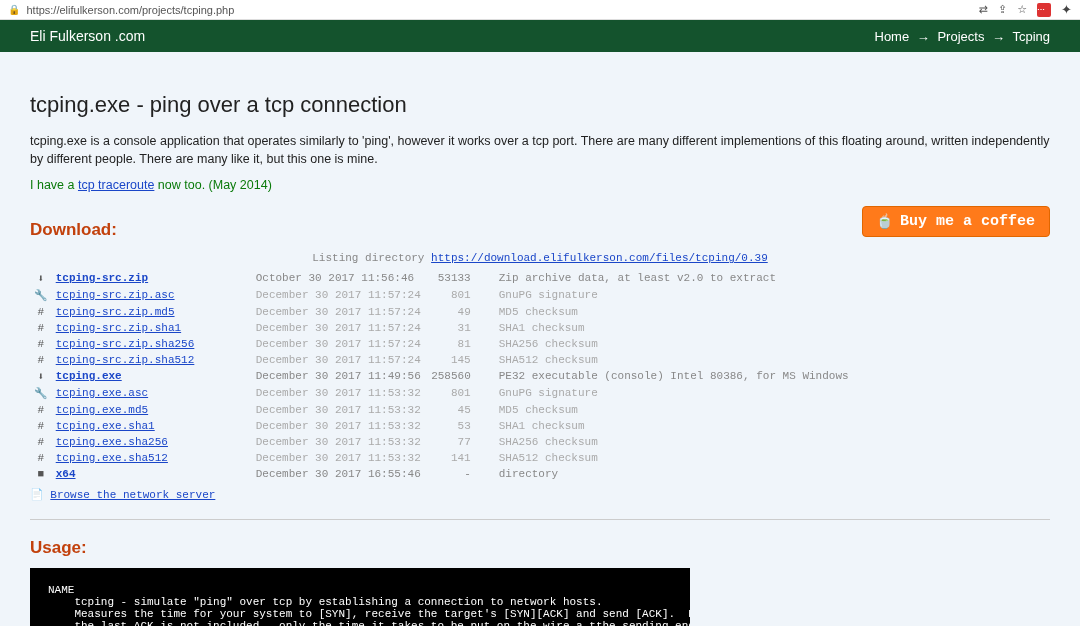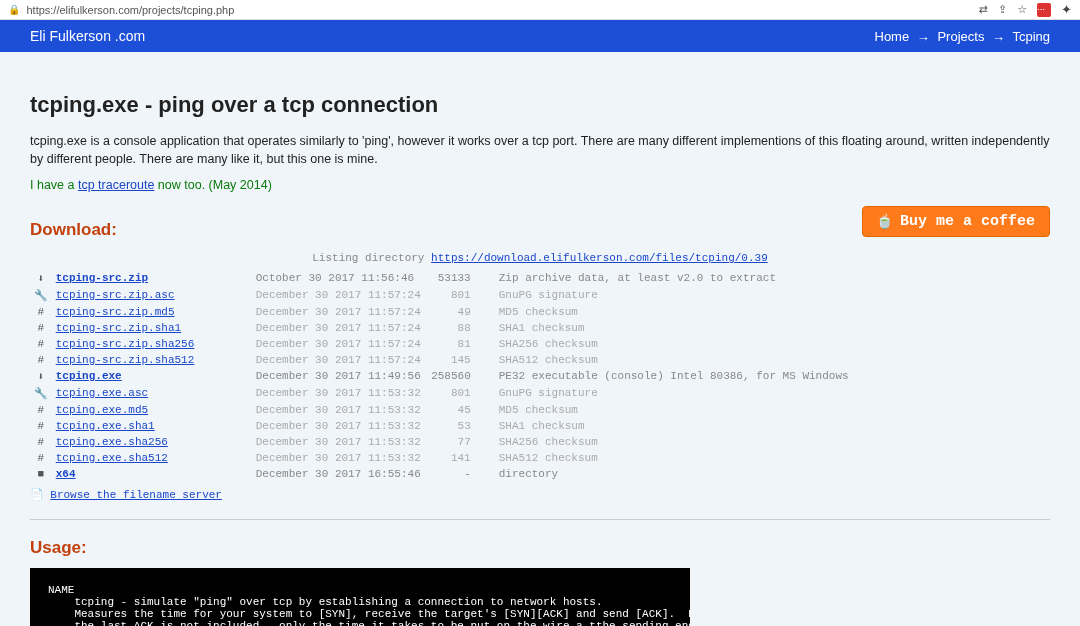--- a/index.html
+++ b/index.html
@@ -9,29 +9,29 @@
   
   .chrome-bar { height: 20px; background: #fff; border-bottom: 1px solid #ddd; display: flex; align-items: center; padding: 0 8px; font-size: 11px; color: #555; }
   .chrome-bar .lock { margin-right: 6px; font-size: 10px; }
   .chrome-bar .url { flex: 1; }
   .chrome-bar .ext-icons { display: flex; gap: 10px; align-items: center; }
   .chrome-bar .ext-icons span { display: inline-block; }
   .red-square { width: 14px; height: 14px; background: #d33; display: inline-flex; align-items: center; justify-content: center; color: #fff; font-size: 8px; font-weight: bold; border-radius: 2px; }
   .puzzle { font-size: 13px; color: #444; }
   
   
-  .topnav { background: #1d4ed8; color: #fff; display: flex; align-items: center; padding: 6px 30px; height: 32px; }
+  .topnav { background: #14532d; color: #fff; display: flex; align-items: center; padding: 6px 30px; height: 32px; }
   .topnav .brand { font-size: 14px; }
   .topnav .crumbs { margin-left: auto; font-size: 13px; }
   .topnav .crumbs a { color: #fff; text-decoration: none; }
   .topnav .arrow { margin: 0 4px; }
   
   .content { padding: 20px 30px 0 30px; }
   
-  h1 { font-size: 22px; font-weight: bold; margin: 20px 0 14px 0; color: #222; }
+  h1 { font-size: 22px; font-weight: normal; margin: 20px 0 14px 0; color: #222; }
   h2 { font-size: 17px; font-weight: bold; margin: 18px 0 6px 0; color: #c2410c; }
   
   .intro { font-size: 12.5px; line-height: 1.45; margin-bottom: 10px; }
   .note { font-size: 12.5px; color: #0a7a0a; margin-bottom: 10px; }
   .note a { color: #1a46c8; text-decoration: underline; }
   
   .dl-header-row { display: flex; align-items: flex-start; }
   .dl-header-row h2 { flex: 1; }
   
   .coffee-btn {
@@ -135,21 +135,21 @@
           <td class="icon">#</td>
           <td class="name"><a href="#">tcping-src.zip.md5</a></td>
           <td class="date">December 30 2017 11:57:24</td>
           <td class="size">49</td>
           <td class="desc">MD5 checksum</td>
         </tr>
         <tr class="dim">
           <td class="icon">#</td>
           <td class="name"><a href="#">tcping-src.zip.sha1</a></td>
           <td class="date">December 30 2017 11:57:24</td>
-          <td class="size">88</td>
+          <td class="size">31</td>
           <td class="desc">SHA1 checksum</td>
         </tr>
         <tr class="dim">
           <td class="icon">#</td>
           <td class="name"><a href="#">tcping-src.zip.sha256</a></td>
           <td class="date">December 30 2017 11:57:24</td>
           <td class="size">81</td>
           <td class="desc">SHA256 checksum</td>
         </tr>
         <tr class="dim">
@@ -206,21 +206,21 @@
           <td class="name"><a href="#" class="bold-link">x64</a></td>
           <td class="date">December 30 2017 16:55:46</td>
           <td class="size">-</td>
           <td class="desc">directory</td>
         </tr>
       </tbody>
   </table>
 
   <div class="browse-row">
     <span>📄</span>
-    <a href="#">Browse the filename server</a>
+    <a href="#">Browse the network server</a>
   </div>
 
   <hr class="sep">
 
   <h2>Usage:</h2>
 
   <div class="terminal">NAME
     tcping - simulate "ping" over tcp by establishing a connection to network hosts.
     Measures the time for your system to [SYN], receive the target's [SYN][ACK] and send [ACK].  Note that the travel time for
     the last ACK is not included - only the time it takes to be put on the wire a tthe sending end.

